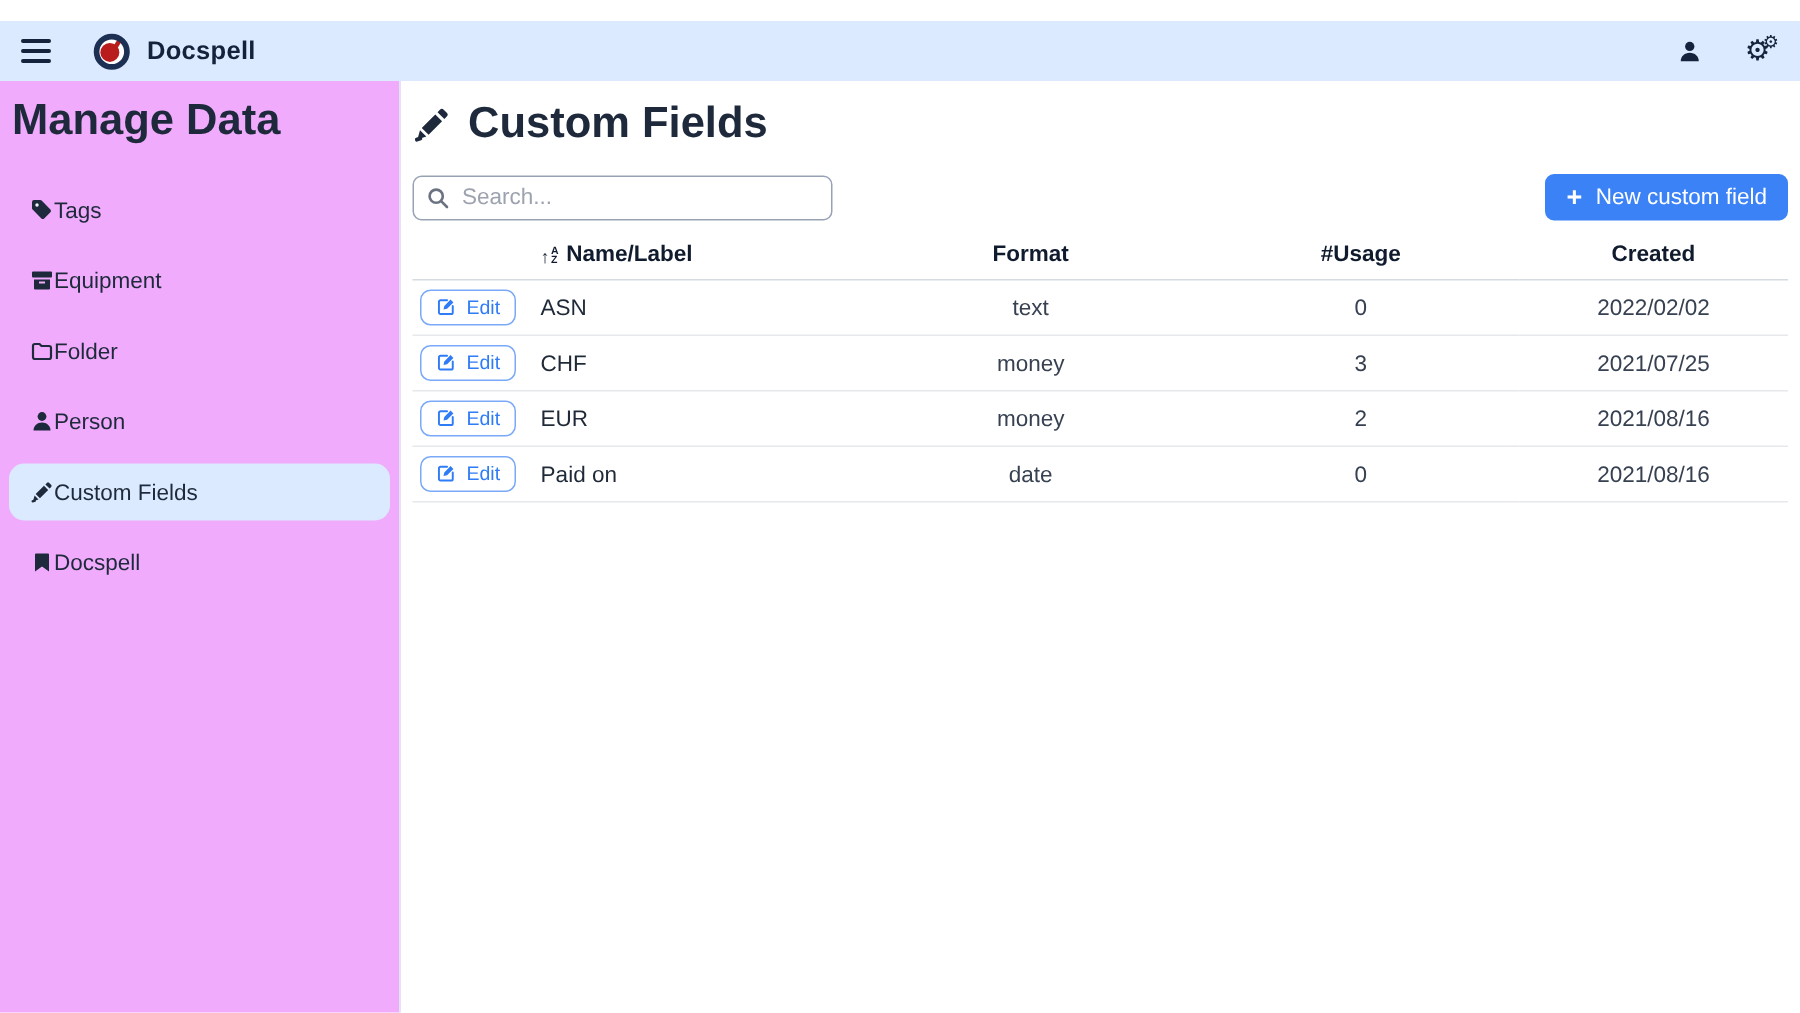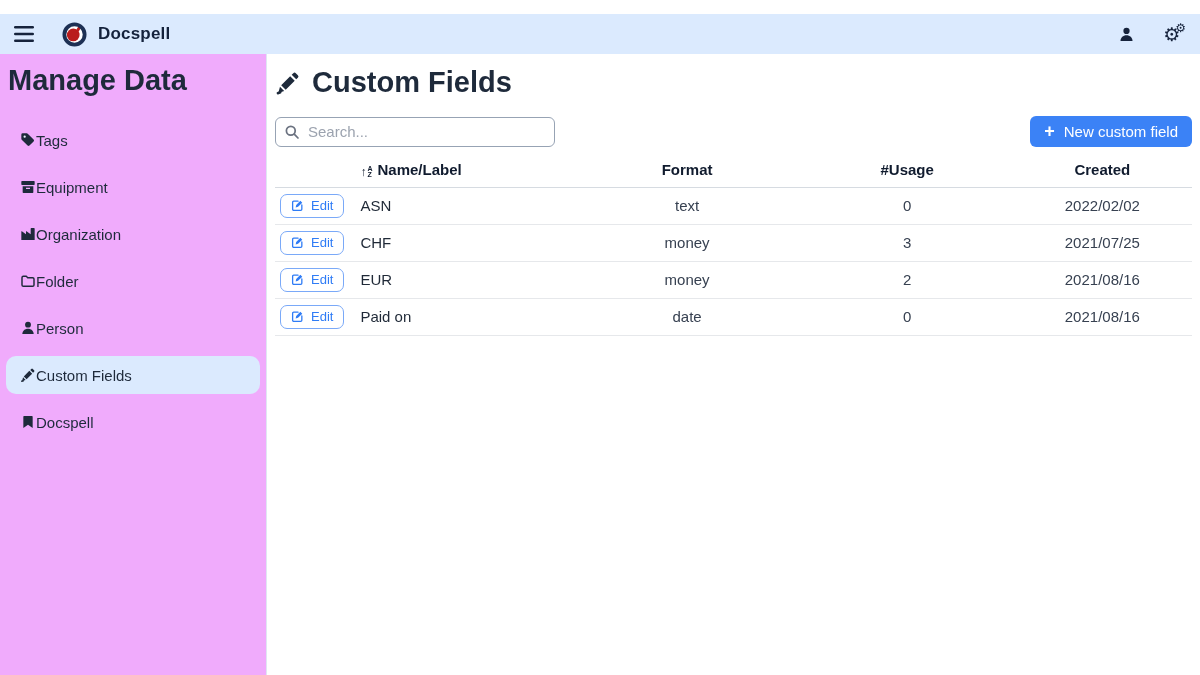--- a/index.html
+++ b/index.html
@@ -124,28 +124,20 @@
     <div class="nav-item">
       <span class="nav-icon">
         <svg width="16" height="16" viewBox="0 0 24 24" fill="#1e2a3b">
             <rect x="2" y="3" width="20" height="6" rx="1"></rect>
             <path d="M4 11h16v9a1 1 0 0 1-1 1H5a1 1 0 0 1-1-1v-9zm5 2v2h6v-2H9z"></path>
           </svg>
       </span>
       <span>Equipment</span>
     </div>
 
-    <div class="nav-item">
-      <span class="nav-icon">
-        <svg width="16" height="16" viewBox="0 0 24 24" fill="#1e2a3b">
-            <path d="M2 21V8.3a.5.5 0 0 1 .8-.4L9 12.2V8.3a.5.5 0 0 1 .8-.4l6.2 4.3V4a1 1 0 0 1 1-1H21a1 1 0 0 1 1 1v17H2z"></path>
-          </svg>
-      </span>
-      <span>Organization</span>
-    </div>
 
     <div class="nav-item">
       <span class="nav-icon">
         <svg width="16" height="16" viewBox="0 0 24 24" fill="none" stroke="#1e2a3b" stroke-width="2.2" stroke-linejoin="round">
             <path d="M3 7a2 2 0 0 1 2-2h4.5l2 2H19a2 2 0 0 1 2 2v9a2 2 0 0 1-2 2H5a2 2 0 0 1-2-2V7z"></path>
           </svg>
       </span>
       <span>Folder</span>
     </div>
 

